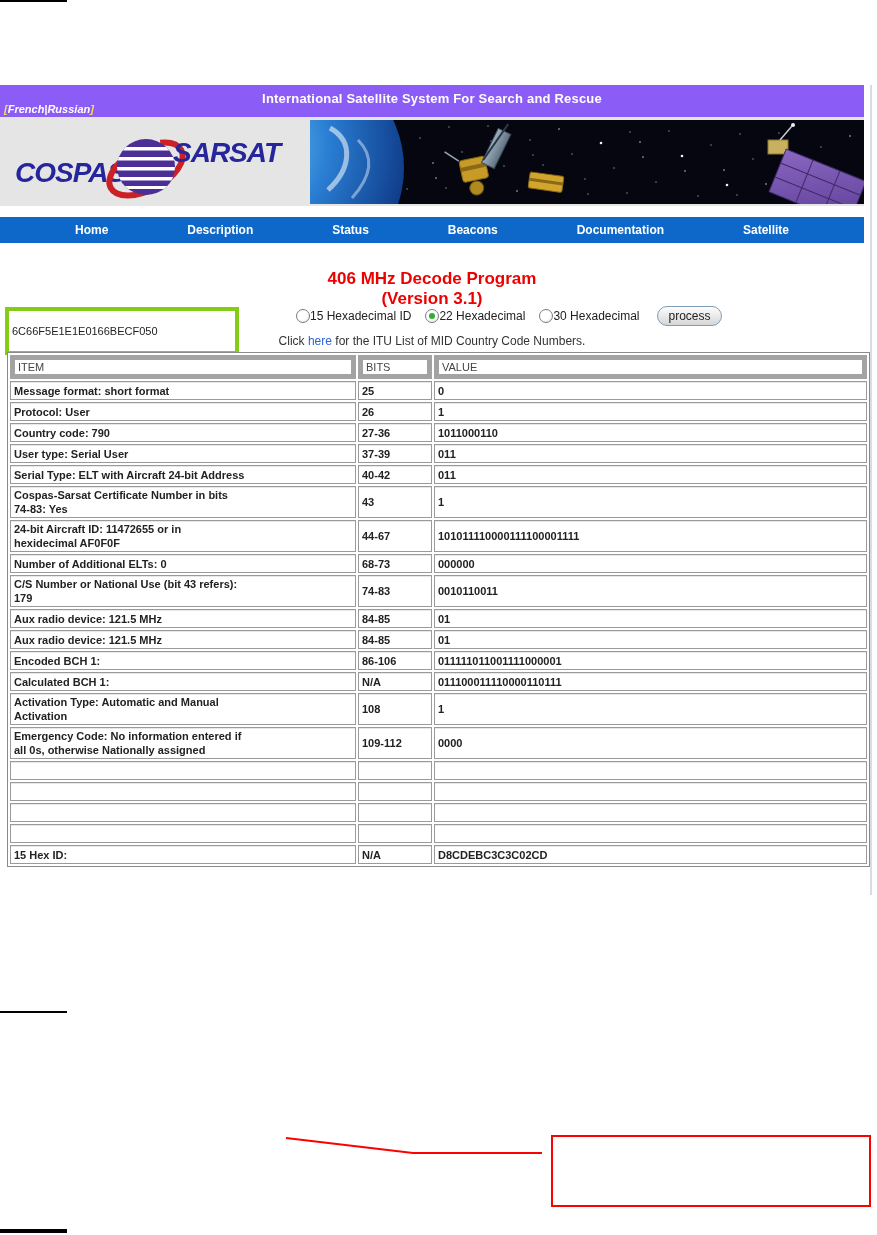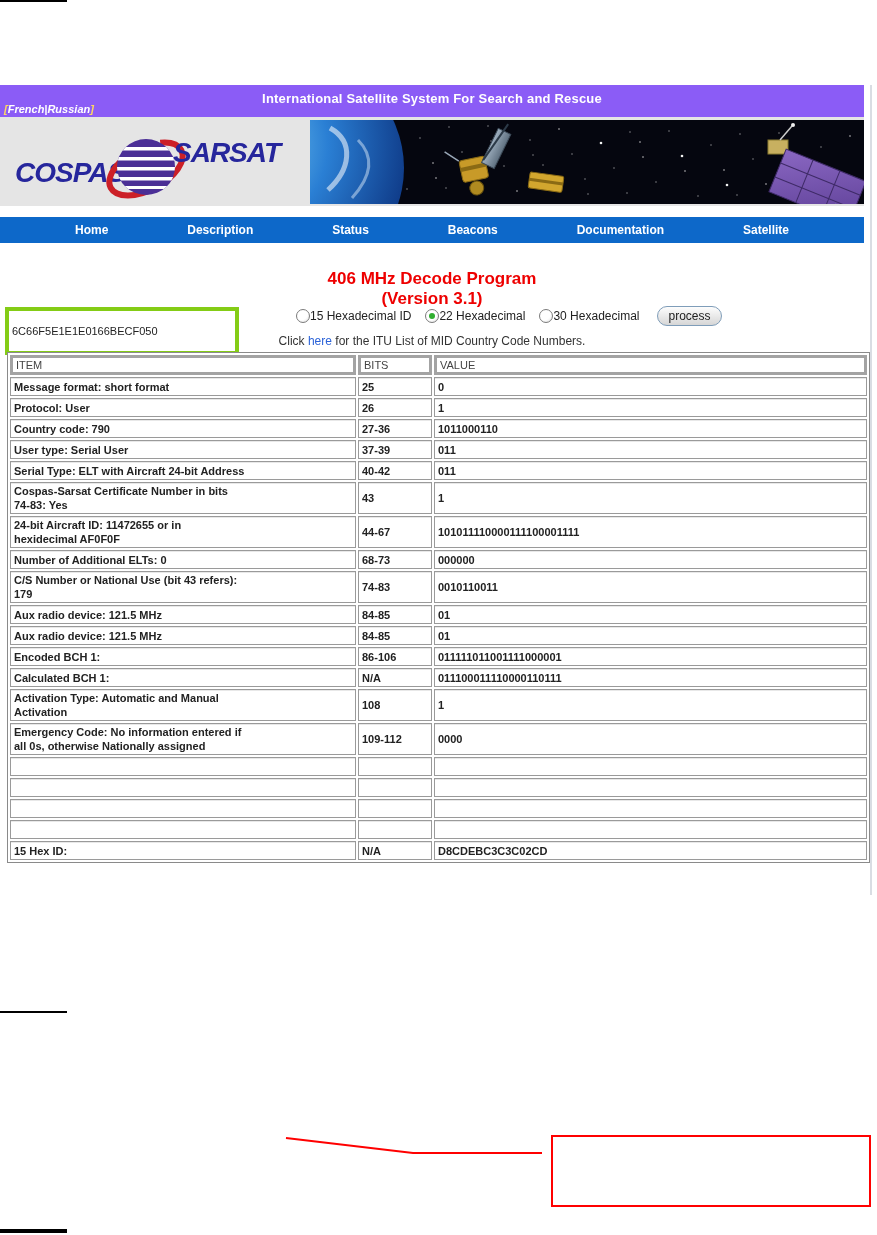--- a/index.html
+++ b/index.html
@@ -52,21 +52,21 @@
     border-radius:10px;color:#222;cursor:pointer;}
 
   
   #link-line{position:absolute;left:0;top:334px;width:864px;text-align:center;font-size:12px;color:#333;}
   #itu-link{color:#2a62d8;cursor:pointer;}
 
   
   #table-wrap{position:absolute;left:7px;top:352px;width:863px;height:531px;overflow:hidden;}
   table.decode{width:100%;border:1px solid #8a8a8a;border-spacing:2px;background:#fff;}
   table.decode th{font-weight:normal;text-align:left;font-size:11px;color:#444;
-    border:3px solid #a3a3a3;padding:1px 3px;height:12px;line-height:12px;}
+    border:5px solid #a3a3a3;padding:1px 3px;height:12px;line-height:12px;}
   table.decode td{font-weight:bold;font-size:11px;color:#222;border:1px solid #9a9a9a;
     padding:1px 3px;height:15px;line-height:14px;white-space:pre-line;vertical-align:middle;
     box-shadow:inset 0 1px 0 #e8e8e8;}
   col.c-item{width:346px;} col.c-bits{width:74px;}
 
   
   #right-line{position:absolute;left:870px;top:85px;width:2px;height:810px;background:#d9dde3;}
 
   
   #red-callout-line{position:absolute;left:280px;top:1130px;pointer-events:none;}

